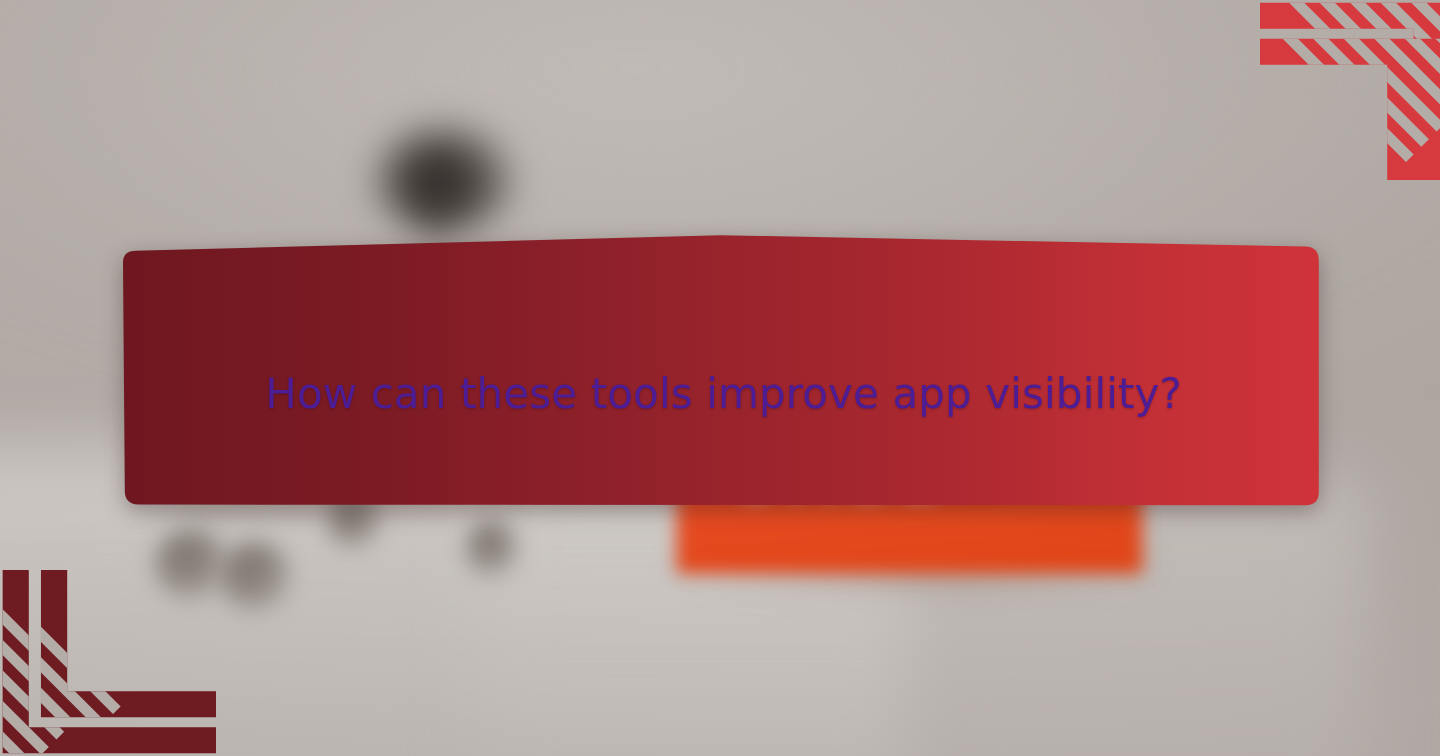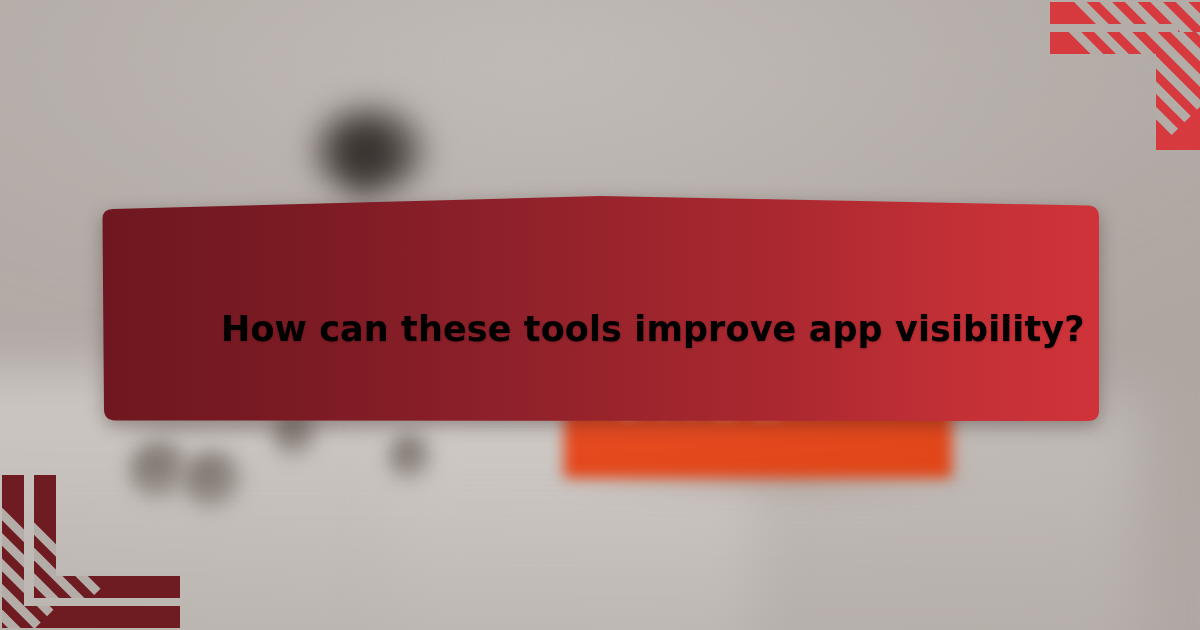--- a/index.html
+++ b/index.html
@@ -221,24 +221,24 @@
     left: 0; top: 0;
     width: 1200px; height: 630px;
     filter: drop-shadow(0 5px 9px rgba(40,20,20,0.34));
   }
 
   .headline {
     position: absolute;
     left: 221px;
     top: 306px;
     width: 840px;
-    color: #000000;
+    color: #4c1d95;
     font-family: "DejaVu Sans", sans-serif;
     font-size: 35px;
-    font-weight: 700;
+    font-weight: 400;
     letter-spacing: 0.1px;
     line-height: 46px;
     white-space: nowrap;
     text-shadow: 0 1px 2px rgba(60,10,16,0.32);
   }
 </style>
 </head>
 <body>
 
 <div id="stage">

